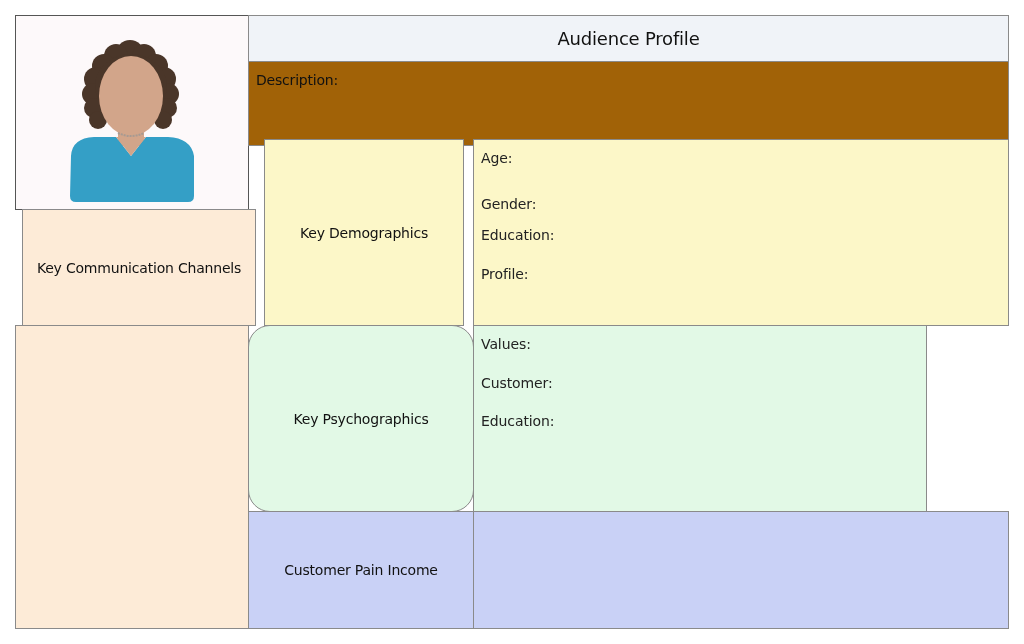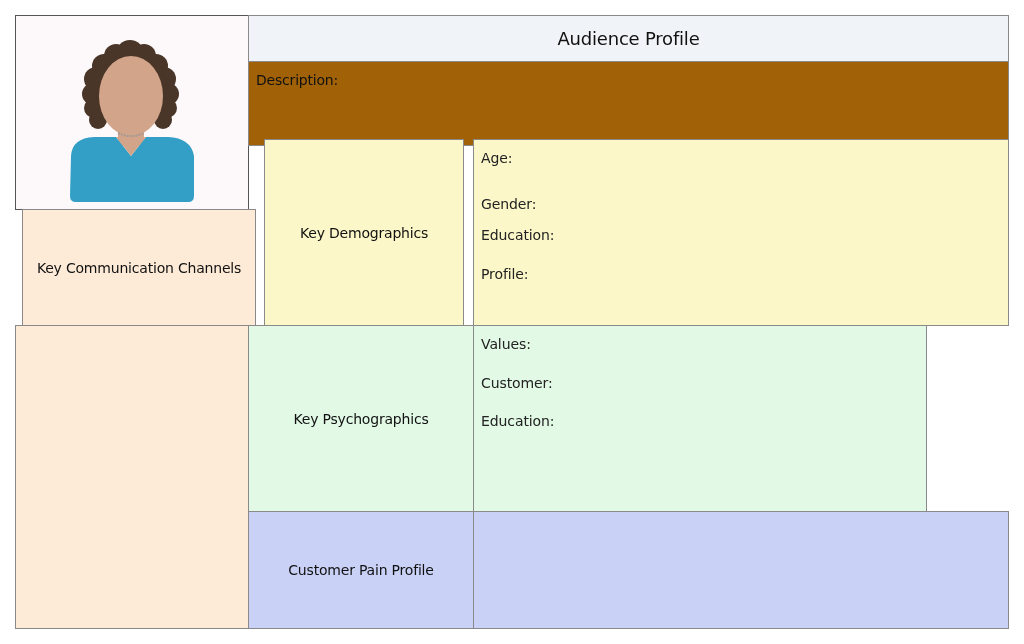--- a/index.html
+++ b/index.html
@@ -63,25 +63,25 @@
 <div class="cell center" style="left:248px; top:139px; width:200px; height:187px; background:#fcf7c8;margin-left:16px;">
   <span class="lbl">Key Demographics</span>
 </div>
 <div class="cell" style="left:473px; top:139px; width:536px; height:187px; background:#fcf7c8;">
   <span class="field" style="top:10px">Age:</span>
   <span class="field" style="top:56px">Gender:</span>
   <span class="field" style="top:87px">Education:</span>
   <span class="field" style="top:126px">Profile:</span>
 </div>
 
-<div class="cell center" style="left:248px; top:325px; width:226px; height:187px; background:#e2f9e6;">
+<div class="cell center" style="left:248px; top:325px; width:226px; height:187px; background:#e2f9e6;border-radius:22px;">
   <span class="lbl">Key Psychographics</span>
 </div>
 <div class="cell" style="left:473px; top:325px; width:454px; height:187px; background:#e2f9e6;">
   <span class="field" style="top:10px">Values:</span>
   <span class="field" style="top:49px">Customer:</span>
   <span class="field" style="top:87px">Education:</span>
 </div>
 
 <div class="cell center" style="left:248px; top:511px; width:226px; height:118px; background:#c9d1f6;">
-  <span class="lbl">Customer Pain Profile</span>
+  <span class="lbl">Customer Pain Income</span>
 </div>
 <div class="cell" style="left:473px; top:511px; width:536px; height:118px; background:#c9d1f6;"></div>
 
 </body></html>

